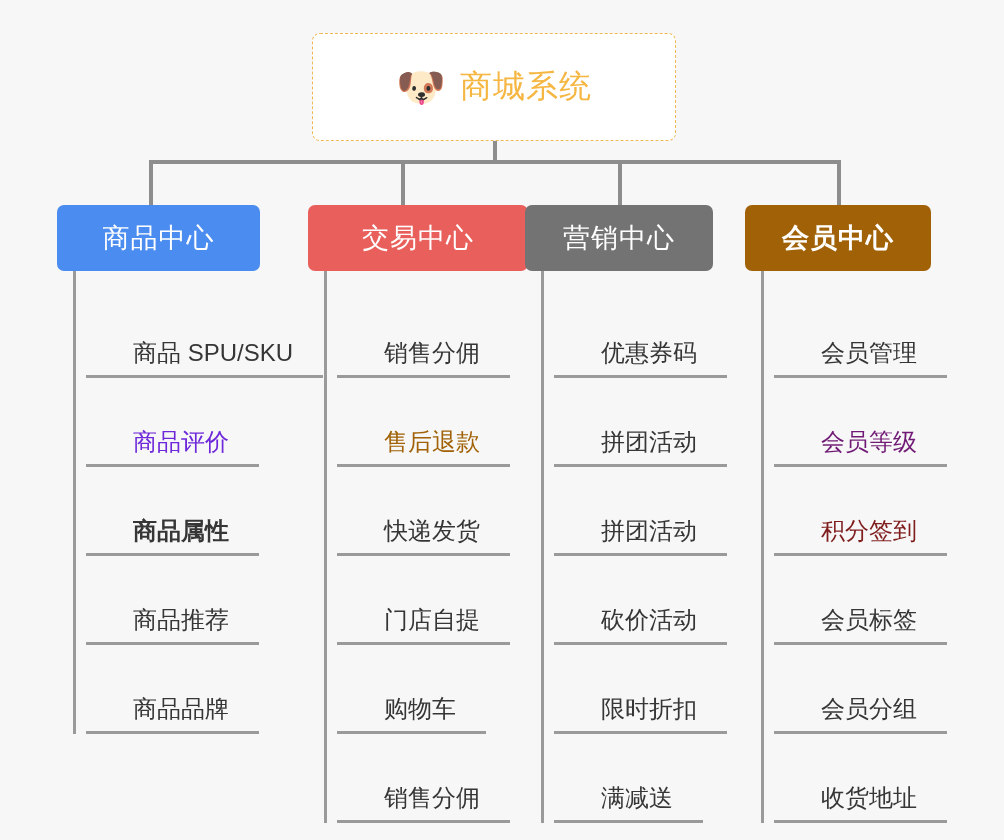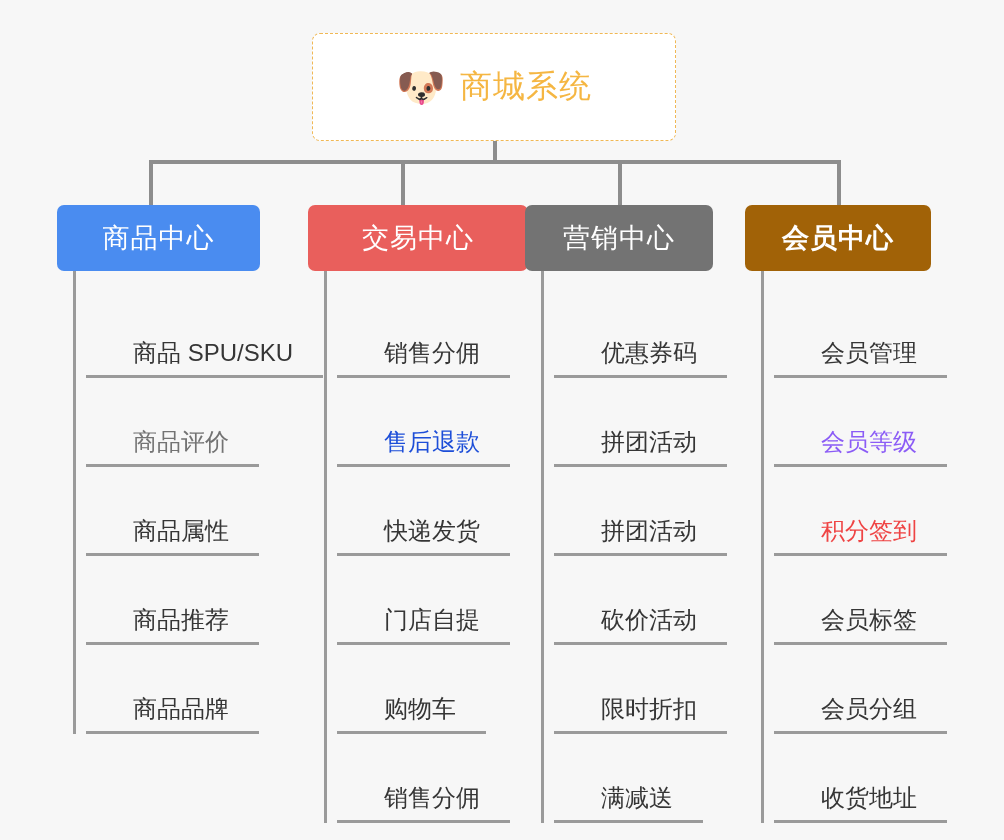--- a/index.html
+++ b/index.html
@@ -146,42 +146,42 @@
   <div class="conn conn-drop d3" style="background: rgb(141, 141, 141);"></div>
   <div class="conn conn-drop d4" style="background: rgb(141, 141, 141);"></div>
 
   <div class="column col-1">
     <div class="col-header" style="background: rgb(74, 140, 240);">商品中心</div>
     <div class="leaf-list" style="border-left-color: rgb(154, 154, 154);">
       <div class="leaf-item">
           <span class="leaf-label" style="border-bottom-color: rgb(154, 154, 154); color: rgb(54, 54, 54);">商品 SPU/SKU</span>
         </div>
       <div class="leaf-item">
-          <span class="leaf-label" style="border-bottom-color: rgb(154, 154, 154); color: #737373;">商品评价</span>
-        </div>
-      <div class="leaf-item">
-          <span class="leaf-label" style="border-bottom-color: rgb(154, 154, 154); color: rgb(54, 54, 54);">商品属性</span>
+          <span class="leaf-label" style="border-bottom-color: rgb(154, 154, 154); color: #6d28d9;">商品评价</span>
+        </div>
+      <div class="leaf-item">
+          <span class="leaf-label" style="border-bottom-color: rgb(154, 154, 154); color: rgb(54, 54, 54); font-weight: bold;">商品属性</span>
         </div>
       <div class="leaf-item">
           <span class="leaf-label" style="border-bottom-color: rgb(154, 154, 154); color: rgb(54, 54, 54);">商品推荐</span>
         </div>
       <div class="leaf-item">
           <span class="leaf-label" style="border-bottom-color: rgb(154, 154, 154); color: rgb(54, 54, 54);">商品品牌</span>
         </div>
     </div>
   </div>
 
   <div class="column col-2">
     <div class="col-header" style="background: rgb(233, 95, 92);">交易中心</div>
     <div class="leaf-list" style="border-left-color: rgb(154, 154, 154);">
       <div class="leaf-item">
           <span class="leaf-label" style="border-bottom-color: rgb(154, 154, 154); color: rgb(54, 54, 54);">销售分佣</span>
         </div>
       <div class="leaf-item">
-          <span class="leaf-label" style="border-bottom-color: rgb(154, 154, 154); color: #1d4ed8;">售后退款</span>
+          <span class="leaf-label" style="border-bottom-color: rgb(154, 154, 154); color: #a16207;">售后退款</span>
         </div>
       <div class="leaf-item">
           <span class="leaf-label" style="border-bottom-color: rgb(154, 154, 154); color: rgb(54, 54, 54);">快递发货</span>
         </div>
       <div class="leaf-item">
           <span class="leaf-label" style="border-bottom-color: rgb(154, 154, 154); color: rgb(54, 54, 54);">门店自提</span>
         </div>
       <div class="leaf-item">
           <span class="leaf-label" style="border-bottom-color: rgb(154, 154, 154); color: rgb(54, 54, 54);">购物车</span>
         </div>
@@ -215,24 +215,24 @@
     </div>
   </div>
 
   <div class="column col-4">
     <div class="col-header" style="background: #a16207; font-weight: bold;">会员中心</div>
     <div class="leaf-list" style="border-left-color: rgb(154, 154, 154);">
       <div class="leaf-item">
           <span class="leaf-label" style="border-bottom-color: rgb(154, 154, 154); color: rgb(54, 54, 54);">会员管理</span>
         </div>
       <div class="leaf-item">
-          <span class="leaf-label" style="border-bottom-color: rgb(154, 154, 154); color: #8b5cf6;">会员等级</span>
-        </div>
-      <div class="leaf-item">
-          <span class="leaf-label" style="border-bottom-color: rgb(154, 154, 154); color: #ef4444;">积分签到</span>
+          <span class="leaf-label" style="border-bottom-color: rgb(154, 154, 154); color: #701a75;">会员等级</span>
+        </div>
+      <div class="leaf-item">
+          <span class="leaf-label" style="border-bottom-color: rgb(154, 154, 154); color: #7f1d1d;">积分签到</span>
         </div>
       <div class="leaf-item">
           <span class="leaf-label" style="border-bottom-color: rgb(154, 154, 154); color: rgb(54, 54, 54);">会员标签</span>
         </div>
       <div class="leaf-item">
           <span class="leaf-label" style="border-bottom-color: rgb(154, 154, 154); color: rgb(54, 54, 54);">会员分组</span>
         </div>
       <div class="leaf-item">
           <span class="leaf-label" style="border-bottom-color: rgb(154, 154, 154); color: rgb(54, 54, 54);">收货地址</span>
         </div>

